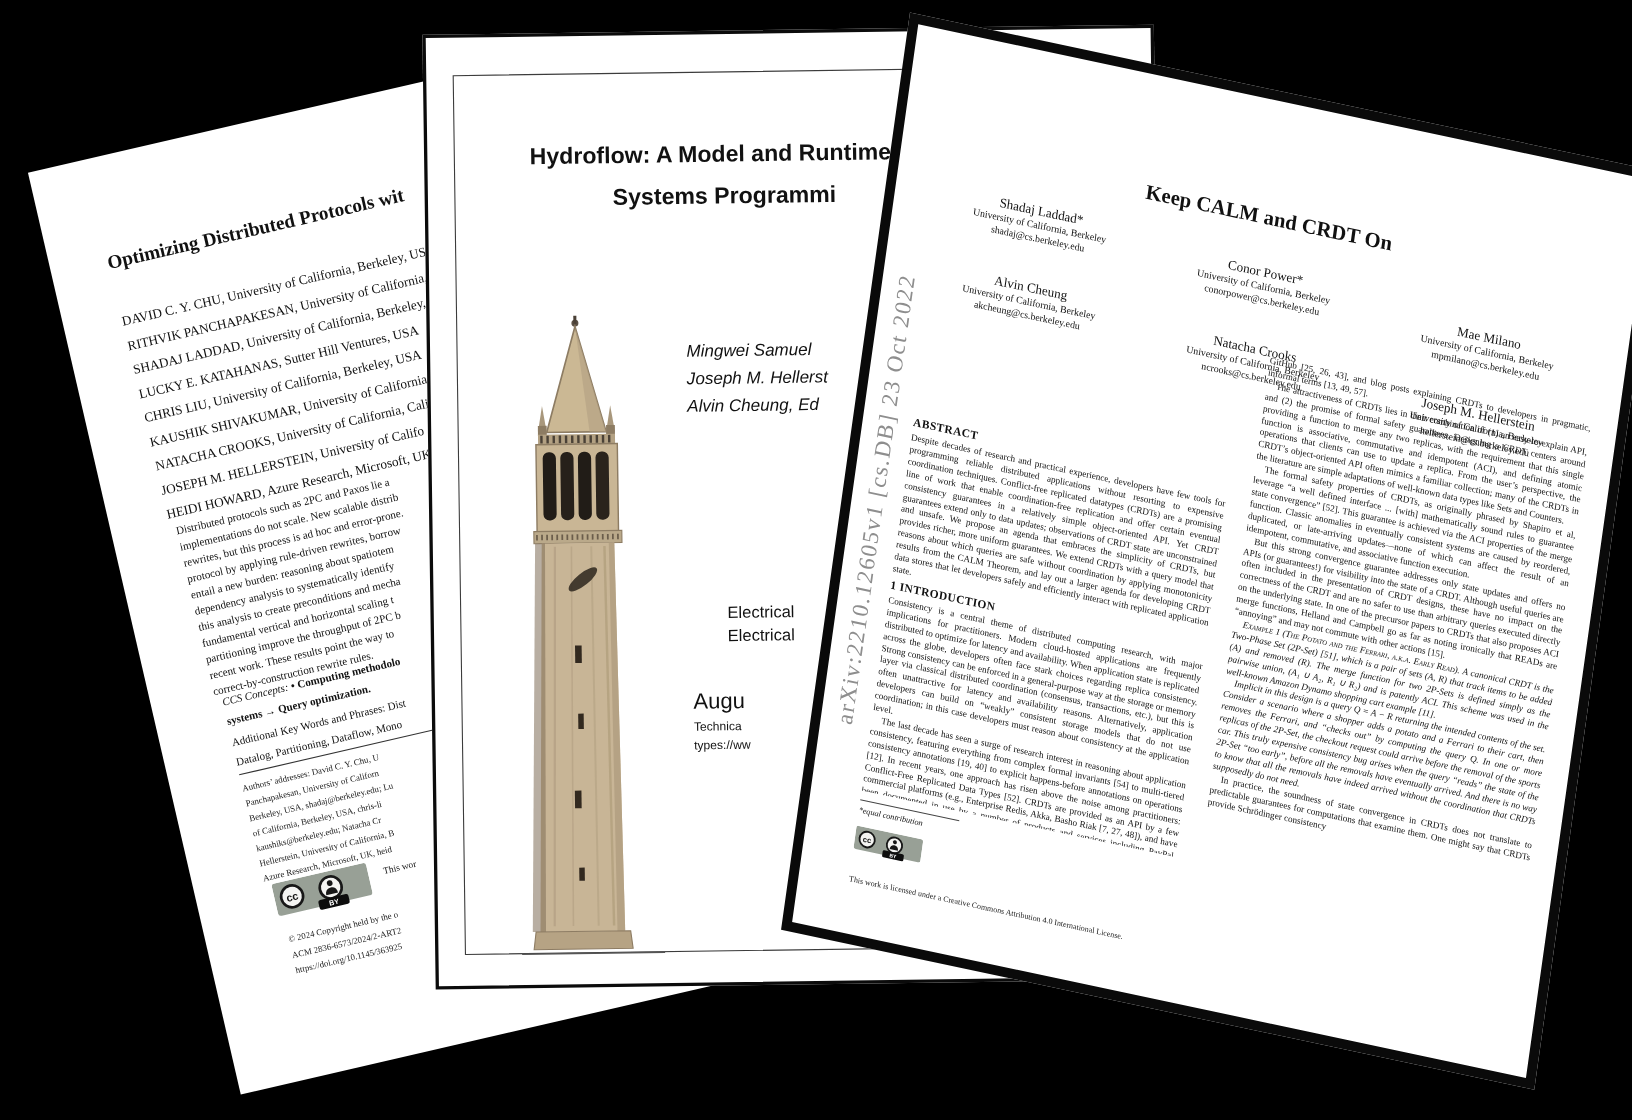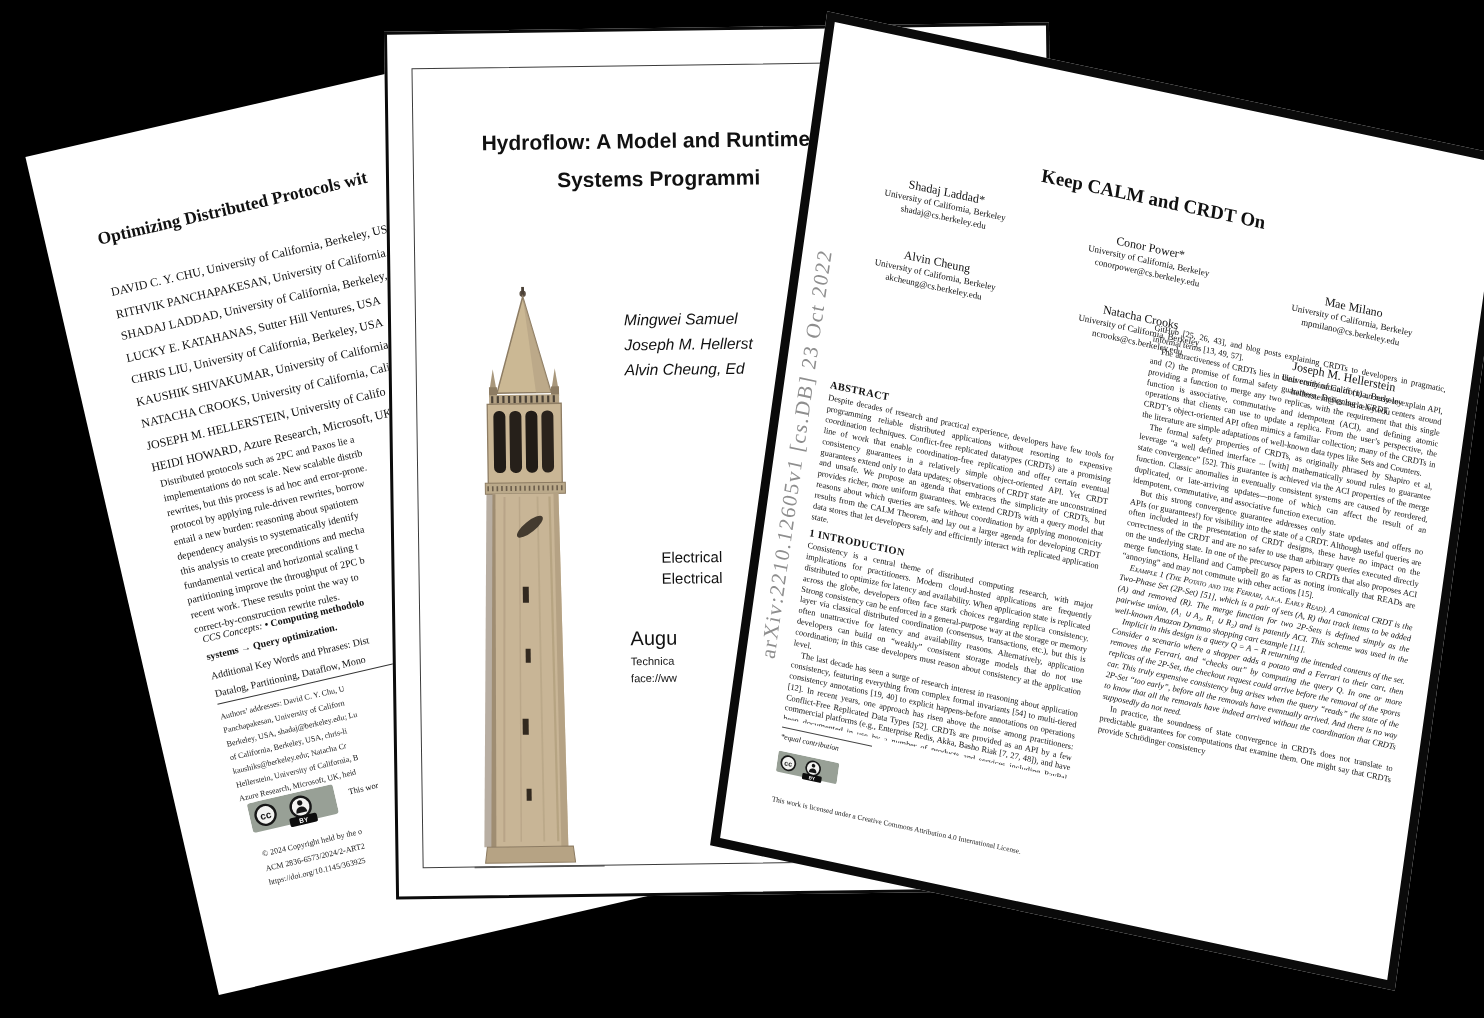--- a/index.html
+++ b/index.html
@@ -178,21 +178,21 @@
       <div>Mingwei Samuel</div>
       <div>Joseph M. Hellerst</div>
       <div>Alvin Cheung, Ed</div>
     </div>
     <div id="mp-dept">
       <div>Electrical</div>
       <div>Electrical</div>
     </div>
     <div id="mp-report">
       <div>Technica</div>
-      <div>face://ww</div>
+      <div>types://ww</div>
     </div>
     <div id="mp-date">Augu</div>
   </section>
 
   <section class="page" id="page-right">
     <div id="rp-arxiv">arXiv:2210.12605v1  [cs.DB]  23 Oct 2022</div>
     <div id="rp-title">Keep CALM and CRDT On</div>
 
     <div class="rp-authors-row" id="rp-auth-row1">
       <div class="auth">

